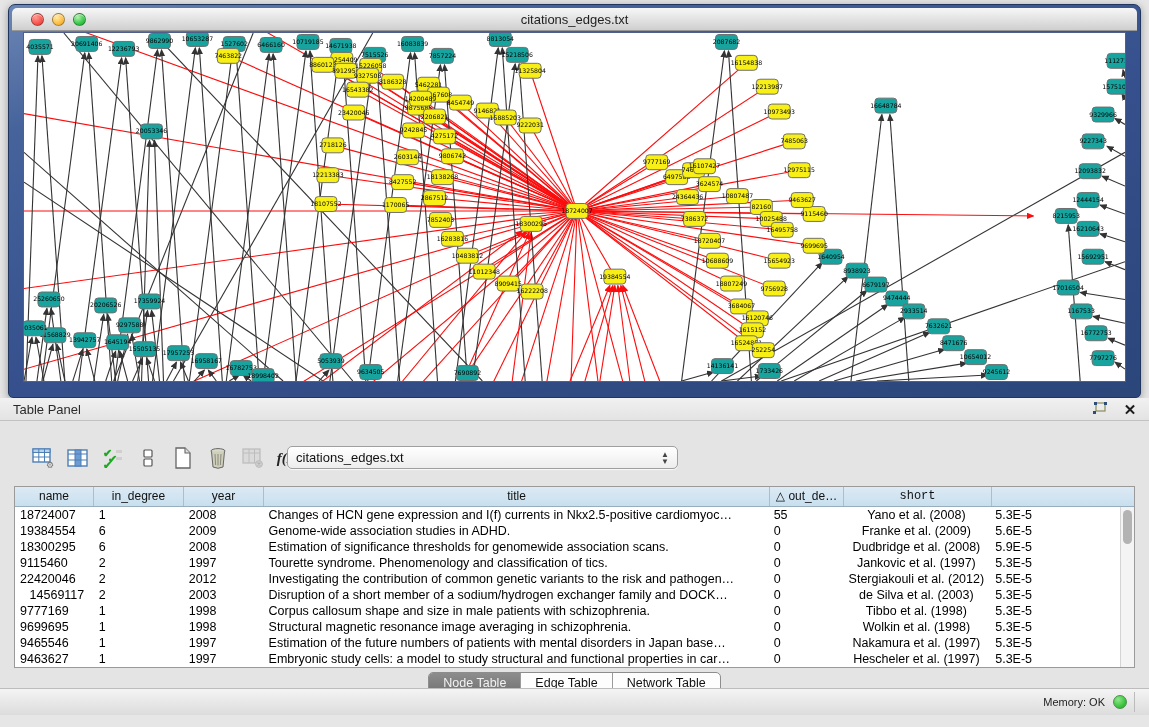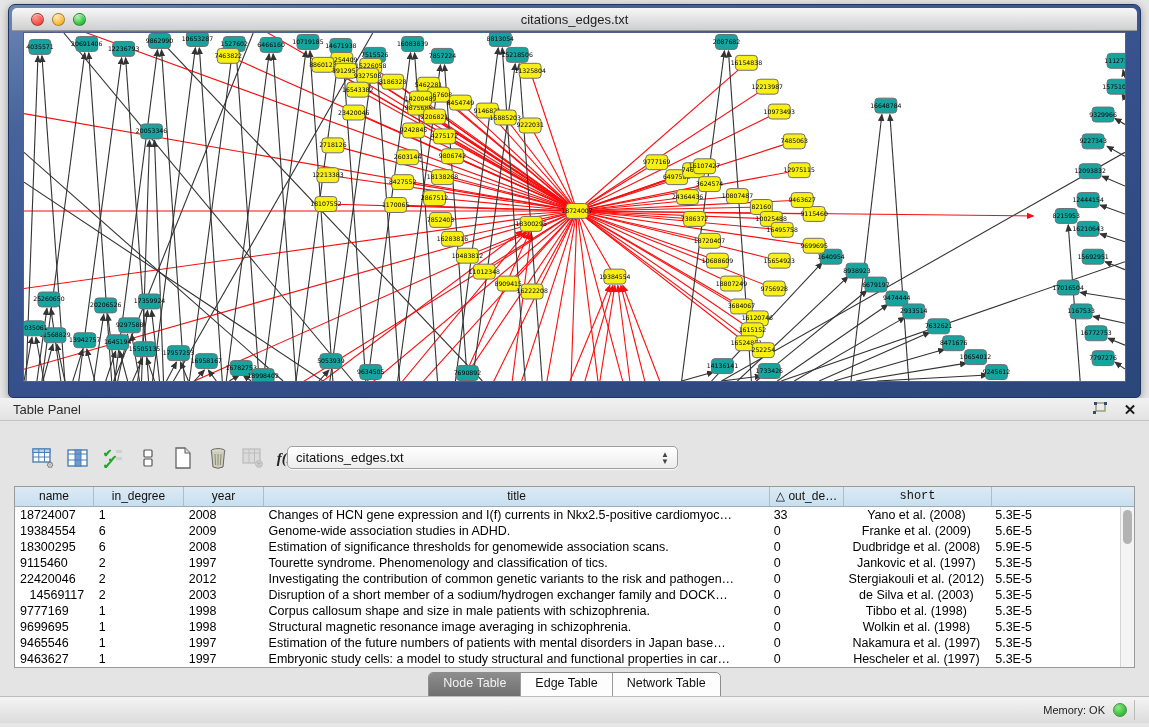--- a/index.html
+++ b/index.html
@@ -64,21 +64,21 @@
   .vthumb { position:absolute; left:2px; top:3px; width:9px; height:34px; background:#b3b3b3; border-radius:5px; }
 
   .tabbar { position:absolute; left:0; right:0; top:274px; height:24px; display:flex; justify-content:center; }
   .segmented { display:flex; border:1px solid #8d8d8d; border-radius:5px; overflow:hidden; height:34px;
     background:#fdfdfd; box-shadow:0 1px 1px rgba(255,255,255,.7); }
   .seg { font-size:12.5px; padding:0 14px; line-height:20px; color:#111; border-right:1px solid #9a9a9a; }
   .seg:last-child { border-right:none; }
   .seg.active { background:linear-gradient(#8d8d8d,#646464); color:#f3f3f3; }
 
   
-  #statusbar { position:absolute; left:0; bottom:4px; width:1149px; height:27px;
+  #statusbar { position:absolute; left:0; bottom:12px; width:1149px; height:27px;
     background:linear-gradient(#f4f4f4,#dcdcdc); border-top:1px solid #bdbdbd; }
   .mem { position:absolute; right:44px; top:7px; font-size:11px; color:#222; }
   .memdot { position:absolute; right:22px; top:6px; width:14px; height:14px; border-radius:50%;
     background:radial-gradient(circle at 35% 30%, #8ee98a, #3fc43f 60%, #2a9b2f); border:1px solid #4b8f4b; }
   .statsep { position:absolute; right:14px; top:3px; bottom:3px; width:1px; background:#bbb; }
 </style>
 </head>
 <body>
 
 <div id="graph-window">
@@ -890,21 +890,21 @@
         <div class="th" style="width: 74px;">△ out_de…</div>
         <div class="th" style="width: 148px; font-family: Liberation Mono, monospace;">short</div>
         <div class="th" style="width: 130px;">pagerank</div>
       </div>
     <div class="tbody" id="tbody">
         <div class="tr">
           <div class="td" style="width: 79px;">18724007</div>
           <div class="td" style="width: 90px;">1</div>
           <div class="td" style="width: 80px;">2008</div>
           <div class="td" style="width: 506px;">Changes of HCN gene expression and I(f) currents in Nkx2.5-positive cardiomyoc…</div>
-          <div class="td" style="width: 74px;">33</div>
+          <div class="td" style="width: 74px;">55</div>
           <div class="td center" style="width: 148px;">Yano et al. (2008)</div>
           <div class="td" style="width: 130px;">5.3E-5</div>
         </div>
         <div class="tr">
           <div class="td" style="width: 79px;">19384554</div>
           <div class="td" style="width: 90px;">6</div>
           <div class="td" style="width: 80px;">2009</div>
           <div class="td" style="width: 506px;">Genome-wide association studies in ADHD.</div>
           <div class="td" style="width: 74px;">0</div>
           <div class="td center" style="width: 148px;">Franke et al. (2009)</div>

